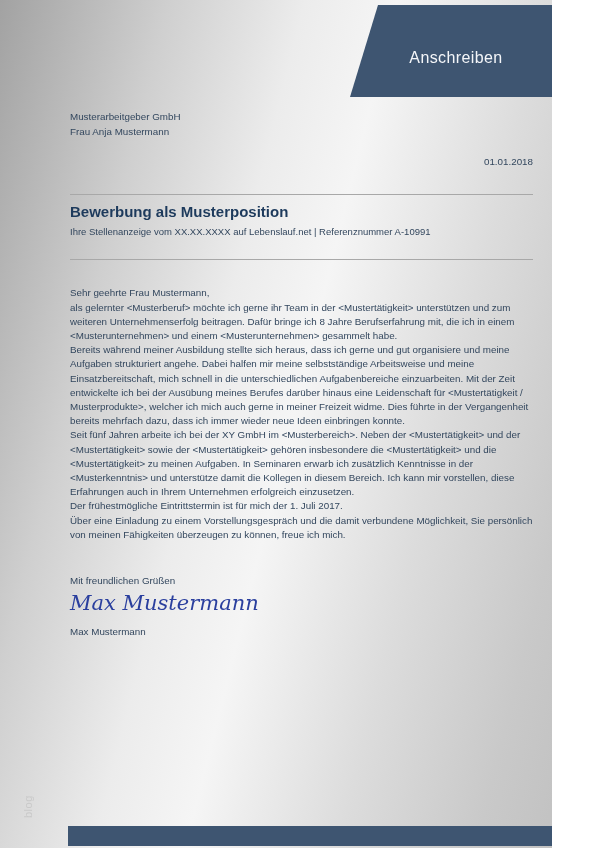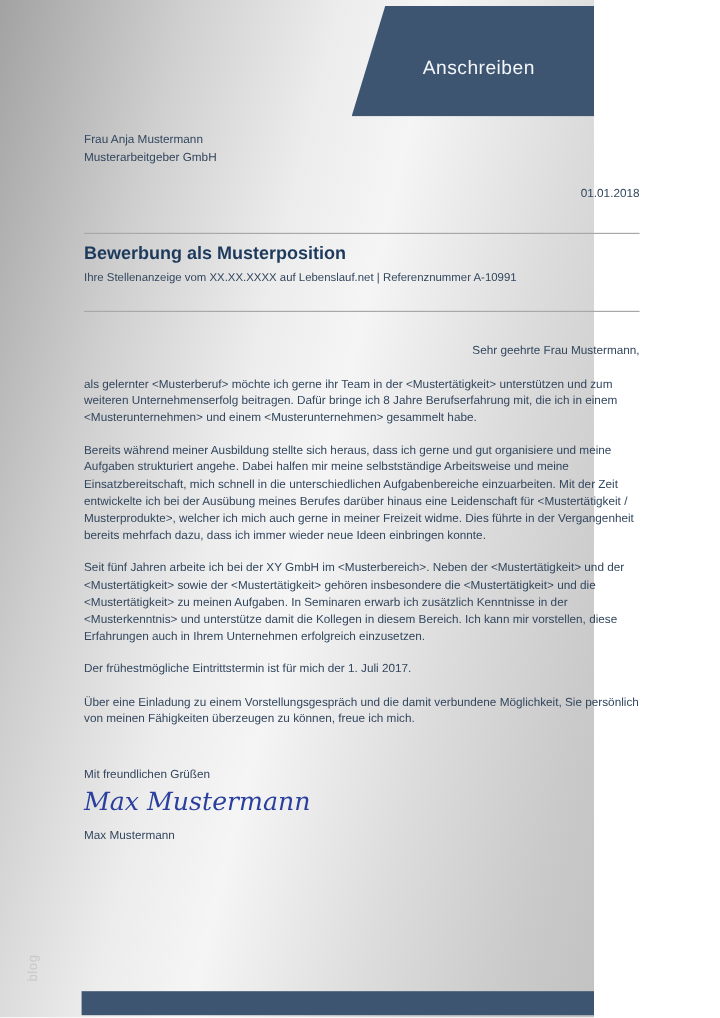--- a/index.html
+++ b/index.html
@@ -2,21 +2,21 @@
 <html><head>
 <meta charset="utf-8">
 <style>
   html,body{margin:0;padding:0;}
   body{
     width:600px;height:848px;
     font-family:"Liberation Sans","DejaVu Sans",sans-serif;
     overflow:hidden;
   }
   .page{
-    position:relative;width:495px;height:848px;
+    position:relative;width:552px;height:848px;
     background:
       linear-gradient(104deg,#a2a2a2 0%, #cfcfcf 22%, #ececec 40%, #f5f5f5 52%, #dcdcdc 72%, #c9c9c9 90%, #c2c2c2 100%);
   }
   .banner{
     position:absolute;top:5px;right:0;width:202px;height:92px;
     background:#3e5571;
     clip-path:polygon(28px 0, 100% 0, 100% 100%, 0 100%);
     display:flex;align-items:center;justify-content:center;
   }
   .banner-label{
@@ -32,22 +32,22 @@
   .subject{
     margin-top:24px;
     border-top:1px solid #a8a8a8;
     border-bottom:1px solid #a8a8a8;
     padding:8px 0 21px 0;
   }
   .subject-title{
     font-size:15px;font-weight:bold;color:#1d3a5c;line-height:1.2;
   }
   .subject-subtitle{ margin-top:4px;font-size:9.5px;color:#33475e;}
-  .salutation{ margin-top:26px;text-align:right;}
-  .para{ margin-top:13px;}
+  .salutation{ margin-top:26px;}
+  .para{ }
   .closing{ margin-top:32px;}
   .signature{
     margin-top:2px;
     font-family:"DejaVu Serif","Liberation Serif",serif;
     font-style:italic;font-size:21px;color:#2a3f9e;line-height:1.3;
   }
   .signature-name{ margin-top:7px;}
   .bottom-bar{
     position:absolute;left:68px;right:0;bottom:2px;height:20px;
     background:#3e5571;
@@ -63,22 +63,22 @@
 
 <div class="page">
 
   <div class="banner">
     <span class="banner-label">Anschreiben</span>
   </div>
 
   <div class="content">
 
     <div class="recipient">
+      <div>Musterarbeitgeber GmbH</div>
       <div>Frau Anja Mustermann</div>
-      <div>Musterarbeitgeber GmbH</div>
     </div>
 
     <div class="date">01.01.2018</div>
 
     <div class="subject">
       <div class="subject-title">Bewerbung als Musterposition</div>
       <div class="subject-subtitle">Ihre Stellenanzeige vom XX.XX.XXXX auf Lebenslauf.net | Referenznummer A-10991</div>
     </div>
 
     <div class="salutation">Sehr geehrte Frau Mustermann,</div>

